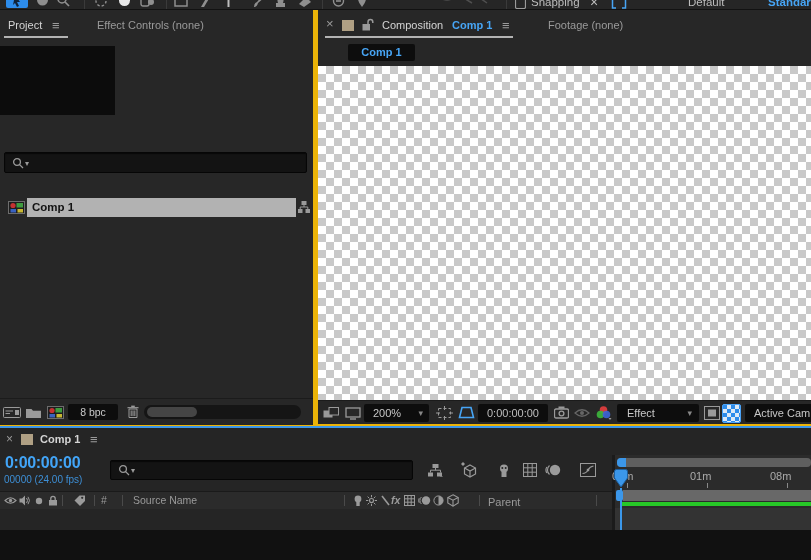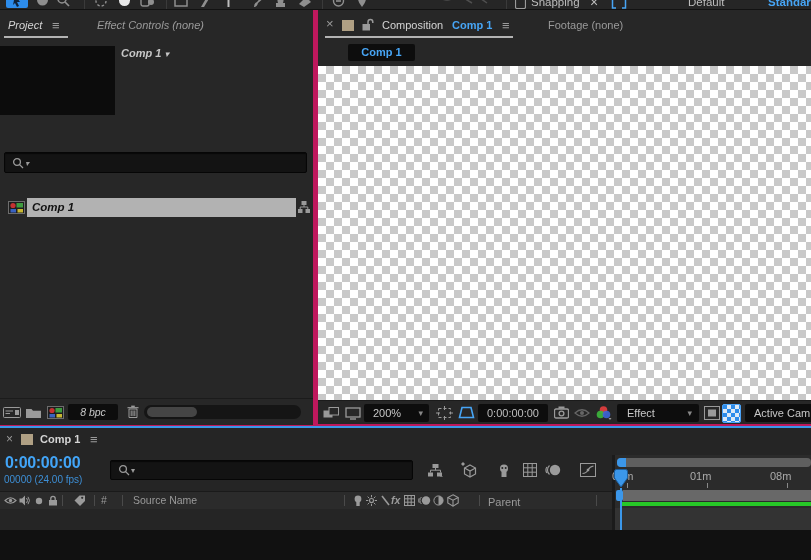--- a/index.html
+++ b/index.html
@@ -1,18 +1,18 @@
 <!DOCTYPE html>
 <html><head>
 <meta charset="utf-8">
 <style>
   html,body{margin:0;padding:0;background:#111;}
   #app{
     position:relative;width:811px;height:530px;overflow:hidden;
-    background:#be185d;
+    background:#eab308;
     font-family:"Liberation Sans",sans-serif;font-size:11px;color:#c8c8c8;
     -webkit-font-smoothing:antialiased;
   }
   .abs{position:absolute;}
   .panel{background:#272727;}
   .dim{color:#9a9a9a;}
   .bright{color:#d4d4d4;}
   .blue{color:#47a5f5;}
   .pill{background:#0d0d0d;border-radius:2px;}
   .icon{display:inline-block;line-height:0;}
@@ -137,35 +137,31 @@
     <div class="abs glyph" style="left:590px;top:-5px;font-size:14px;color:#bdbdbd;">×</div>
     <div class="abs icon" style="left:611px;top:-3px;">
       <svg width="16" height="12">
           <path d="M5 1 H1.5 V11 H5 M11 1 H14.5 V11 H11" stroke="#47a5f5" fill="none" stroke-width="1.5"></path>
         </svg>
     </div>
     <div class="abs" style="left:688px;top:-4px;color:#bdbdbd;font-size:11.5px;">Default</div>
     <div class="abs" style="left:768px;top:-4px;color:#47a5f5;font-size:11.5px;font-weight:bold;">Standard</div>
   </div>
 
-  <div class="abs panel" style="left:0;top:10px;width:313px;height:414px;font-style:italic;">
+  <div class="abs panel" style="left:0;top:10px;width:313px;height:414px;">
 
     <div class="abs" style="left:0;top:0;width:313px;height:29px;">
       <span class="abs bright" style="left:8px;top:9px;">Project</span>
       <span class="abs glyph" style="left:52px;top:9px;font-size:13px;">≡</span>
       <div class="abs tab-underline" style="left:4px;top:26px;width:64px;"></div>
       <span class="abs dim" style="left:97px;top:9px;">Effect Controls (none)</span>
     </div>
 
     <div class="abs" style="left:0;top:36px;width:115px;height:69px;background:#0c0c0c;"></div>
     <div class="abs" style="left:121px;top:37px;line-height:13px;">
-      <div>
-        <span style="font-weight:bold;color:#c6c6c6;">Comp 1</span>
-        <span class="glyph" style="font-size:9px;color:#c6c6c6;">▾</span>
-      </div>
     </div>
 
     <div class="abs searchbox" style="left:4px;top:142px;width:301px;height:19px;">
       <span class="icon" style="position:absolute;left:7px;top:4px;">
         <svg width="12" height="12">
             <circle cx="5" cy="5" r="3.4" fill="none" stroke="#9a9a9a" stroke-width="1.3"></circle>
             <line x1="7.6" y1="7.6" x2="11" y2="11" stroke="#9a9a9a" stroke-width="1.3"></line>
           </svg>
       </span>
       <span class="glyph" style="position:absolute;left:20px;top:7px;font-size:8px;">▾</span>

